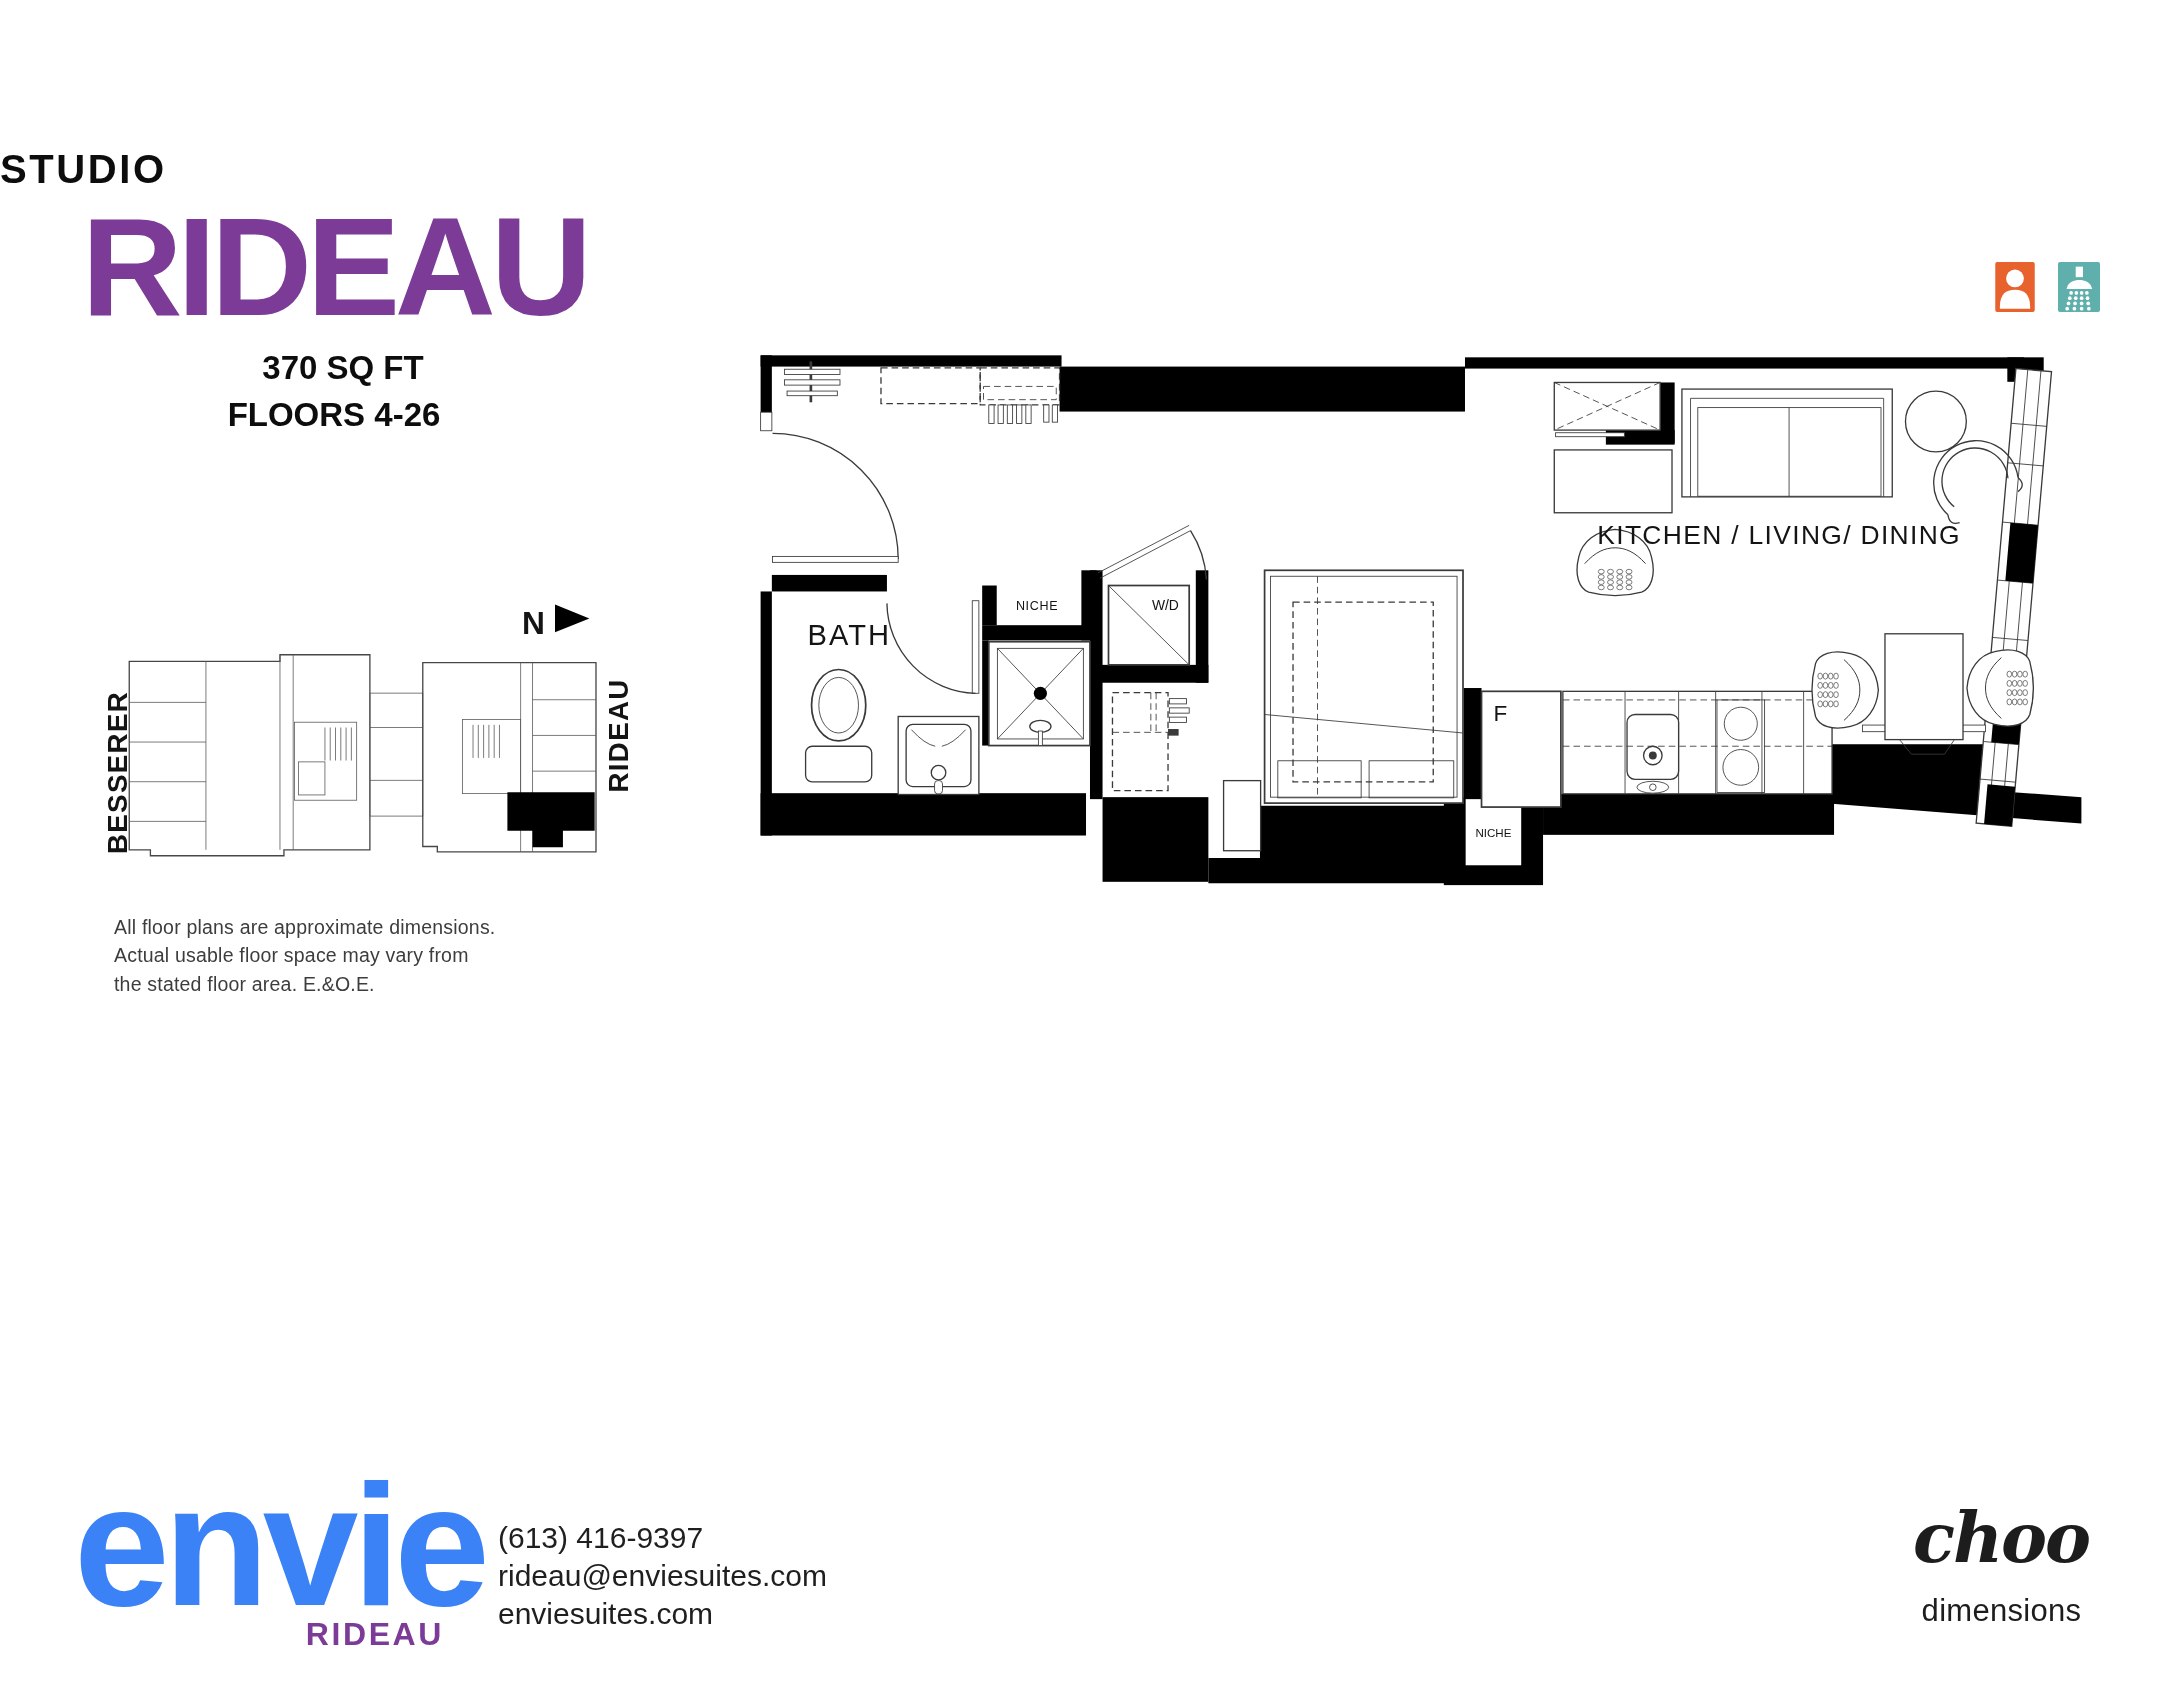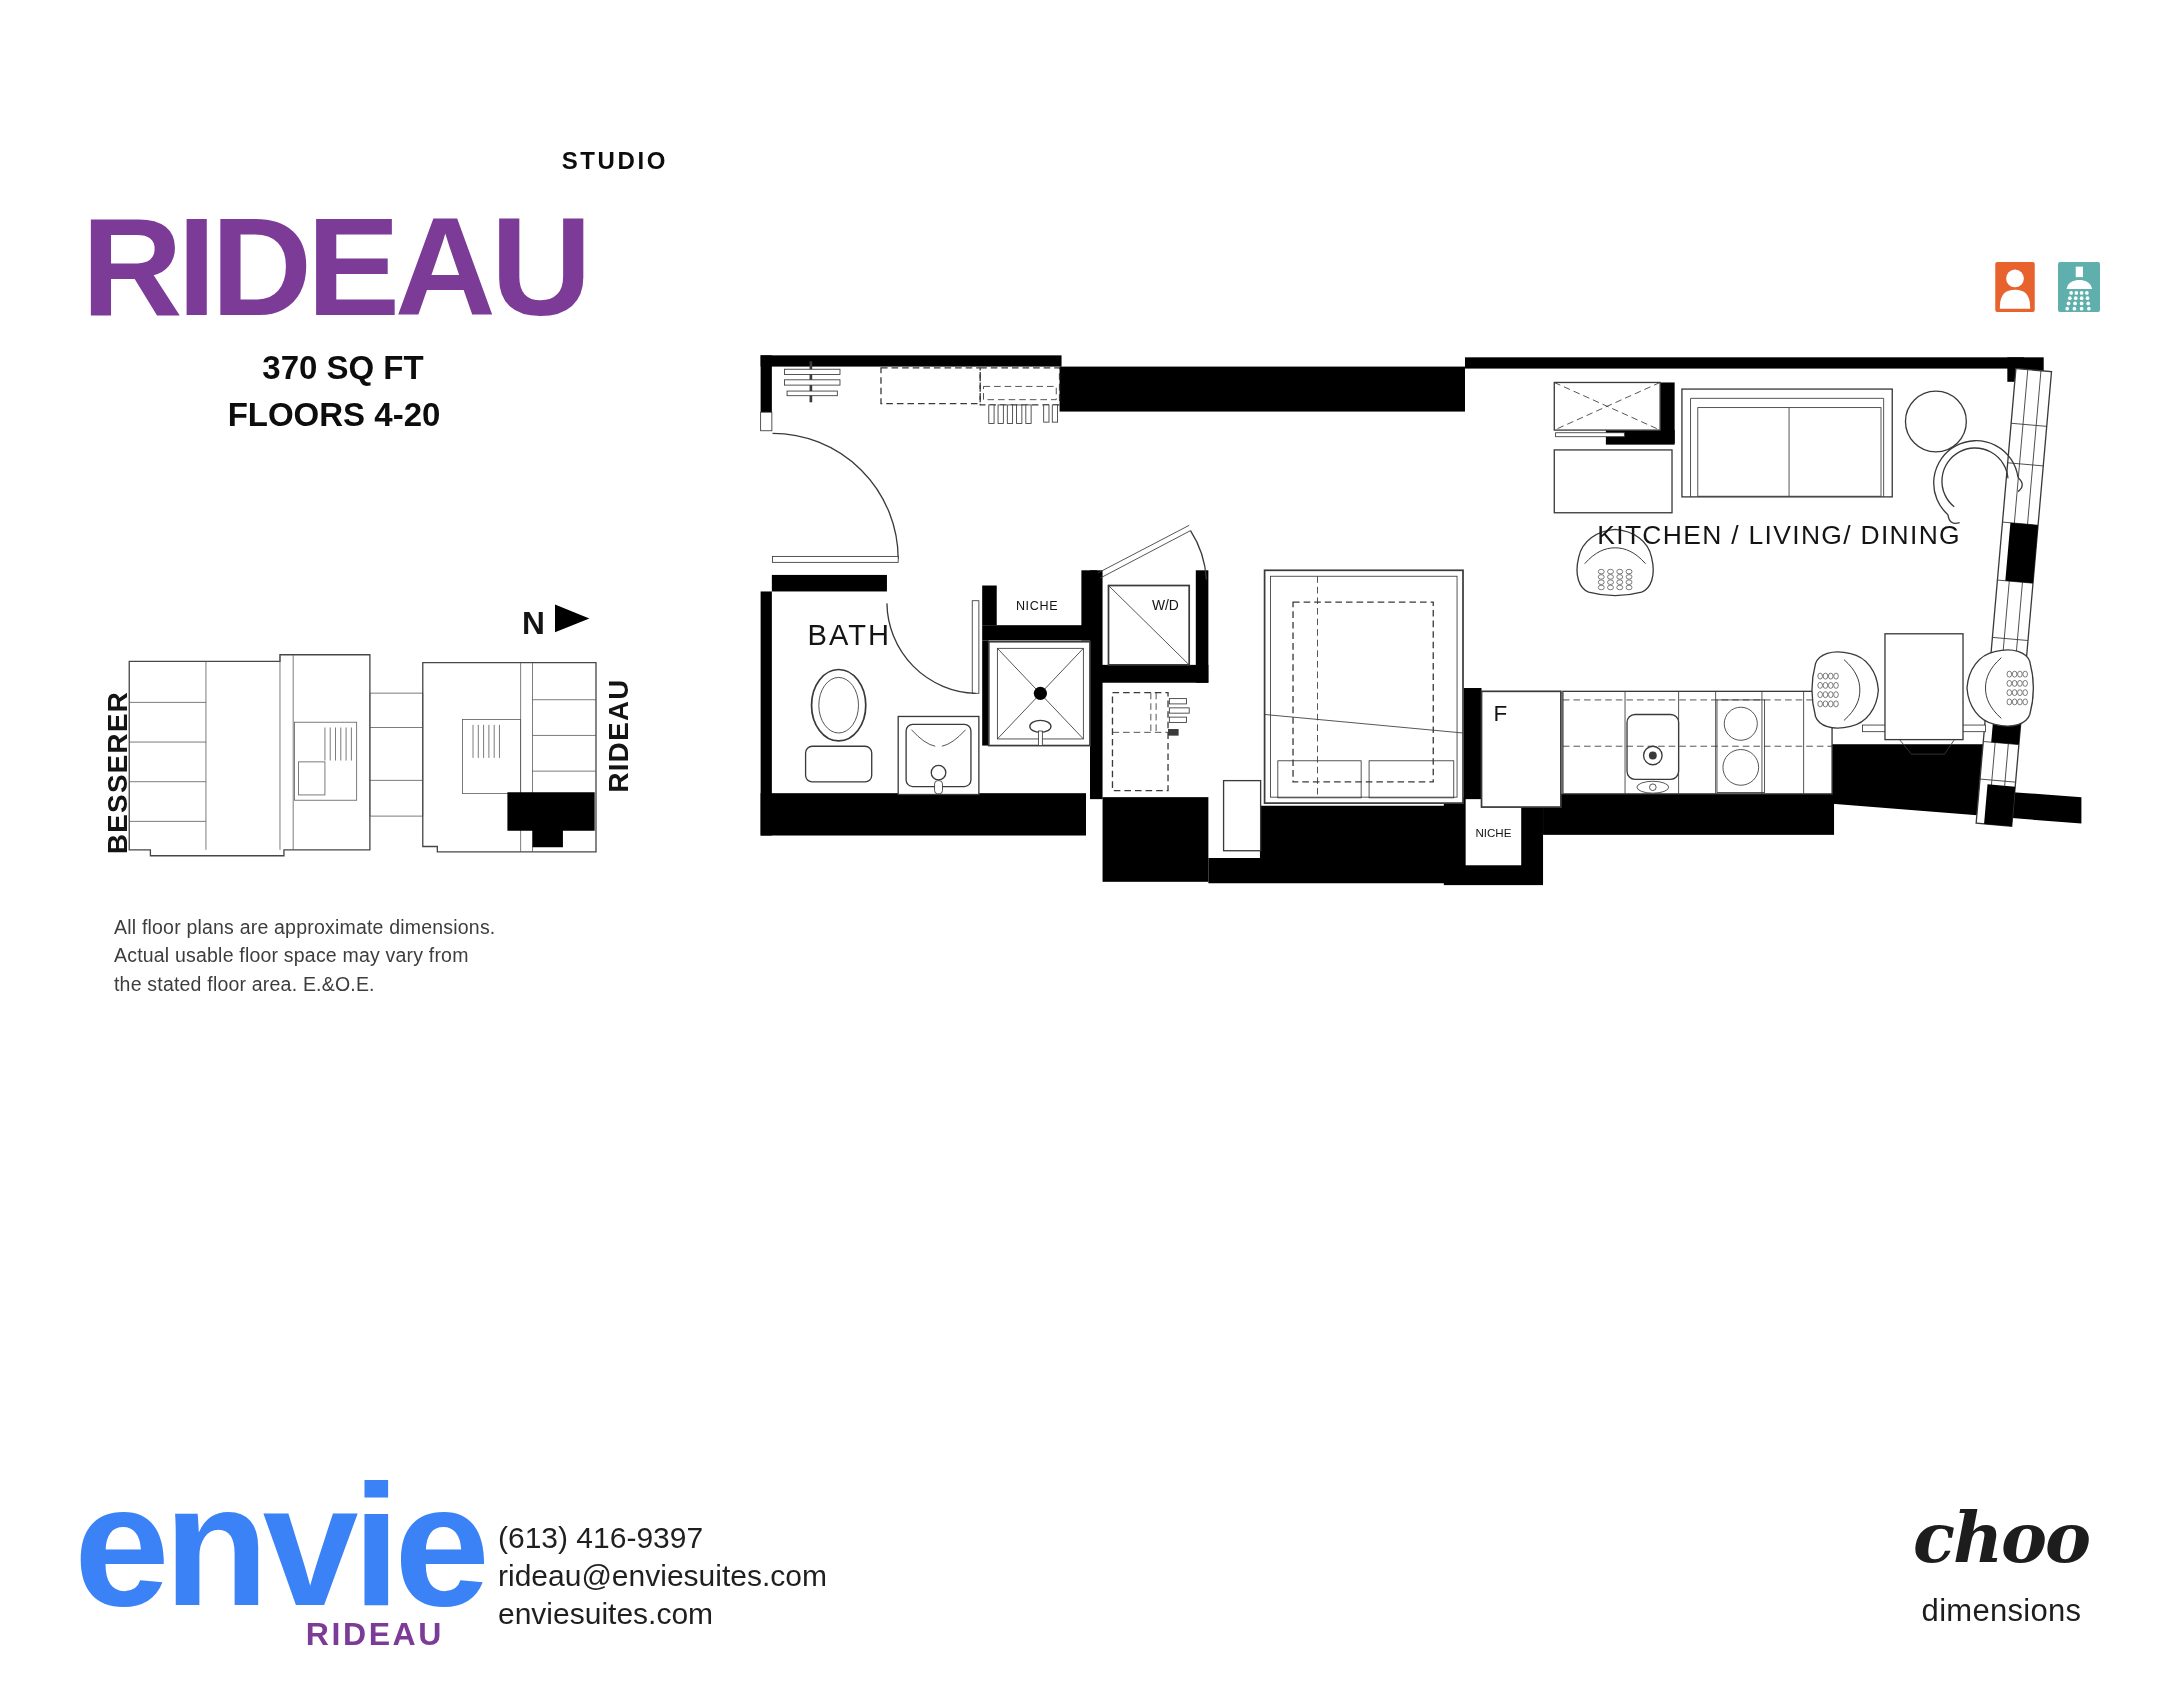--- a/index.html
+++ b/index.html
@@ -1,21 +1,21 @@
 <!DOCTYPE html>
 <html style="font-size:10.6px"><head>
 <meta charset="utf-8">
 <title>Floor Plan Sheet</title>
 <style>
   html,body{margin:0;padding:0;}
   body{width:2183px;height:1687px;position:relative;background:#fff;
        font-family:"Liberation Sans",sans-serif;overflow:hidden;color:#111;}
   .abs{position:absolute;}
-  .studio{position:absolute;left:0;top:147px;width:668px;text-align:right;
-          font-size:24px;font-weight:700;letter-spacing:2.6px;color:#0d0d0d;}
+  .studio{position:absolute;left:0;top:147px;width:668px;text-align:left;
+          font-size:40px;font-weight:700;letter-spacing:2.6px;color:#0d0d0d;}
   .dream{position:absolute;left:0;top:197px;width:668px;text-align:center;
          font-size:140px;font-weight:700;letter-spacing:-5.3px;line-height:1;color:#7B3B96;}
   .area{position:absolute;left:0;top:349px;width:668px;text-align:center;
         font-size:33px;font-weight:700;color:#0d0d0d;margin-left:9px;}
   .floors{position:absolute;left:0;top:396px;width:668px;text-align:center;
         font-size:33px;font-weight:700;color:#0d0d0d;}
   
   .disclaimer{left:114px;top:913px;font-size:19.5px;line-height:1.46;color:#3d3d3d;letter-spacing:0.2px;}
   
   .brand{left:74px;top:1459px;font-size:172px;font-weight:700;letter-spacing:-6px;
@@ -38,21 +38,21 @@
   text.pl{fill:#141414;stroke:none;font-family:"Liberation Sans",sans-serif;}
   .kp{fill:none;stroke:#474747;stroke-width:2;}
   .kp-thin{fill:none;stroke:#5a5a5a;stroke-width:1.2;}
 </style>
 </head>
 <body>
 
 <div class="abs studio">STUDIO</div>
 <div class="abs dream">RIDEAU</div>
 <div class="abs area">370 SQ FT</div>
-<div class="abs floors">FLOORS 4-20</div>
+<div class="abs floors">FLOORS 4-26</div>
 
 <div class="abs" style="left:1995px;top:262px;width:40px;height:50px;">
   <svg width="40" height="50" viewBox="0 0 60 76">
     <rect x="0" y="0" width="60" height="76" rx="3" fill="#E8622D"></rect>
     <circle cx="30" cy="25" r="13.5" fill="#fff"></circle>
     <path d="M7 68 C7 49 16 42 30 42 C44 42 53 49 53 68 L53 71 L7 71 Z" fill="#fff"></path>
   </svg>
 </div>
 <div class="abs" style="left:2058px;top:262px;width:42px;height:50px;">
   <svg width="42" height="50" viewBox="0 0 64 76">

